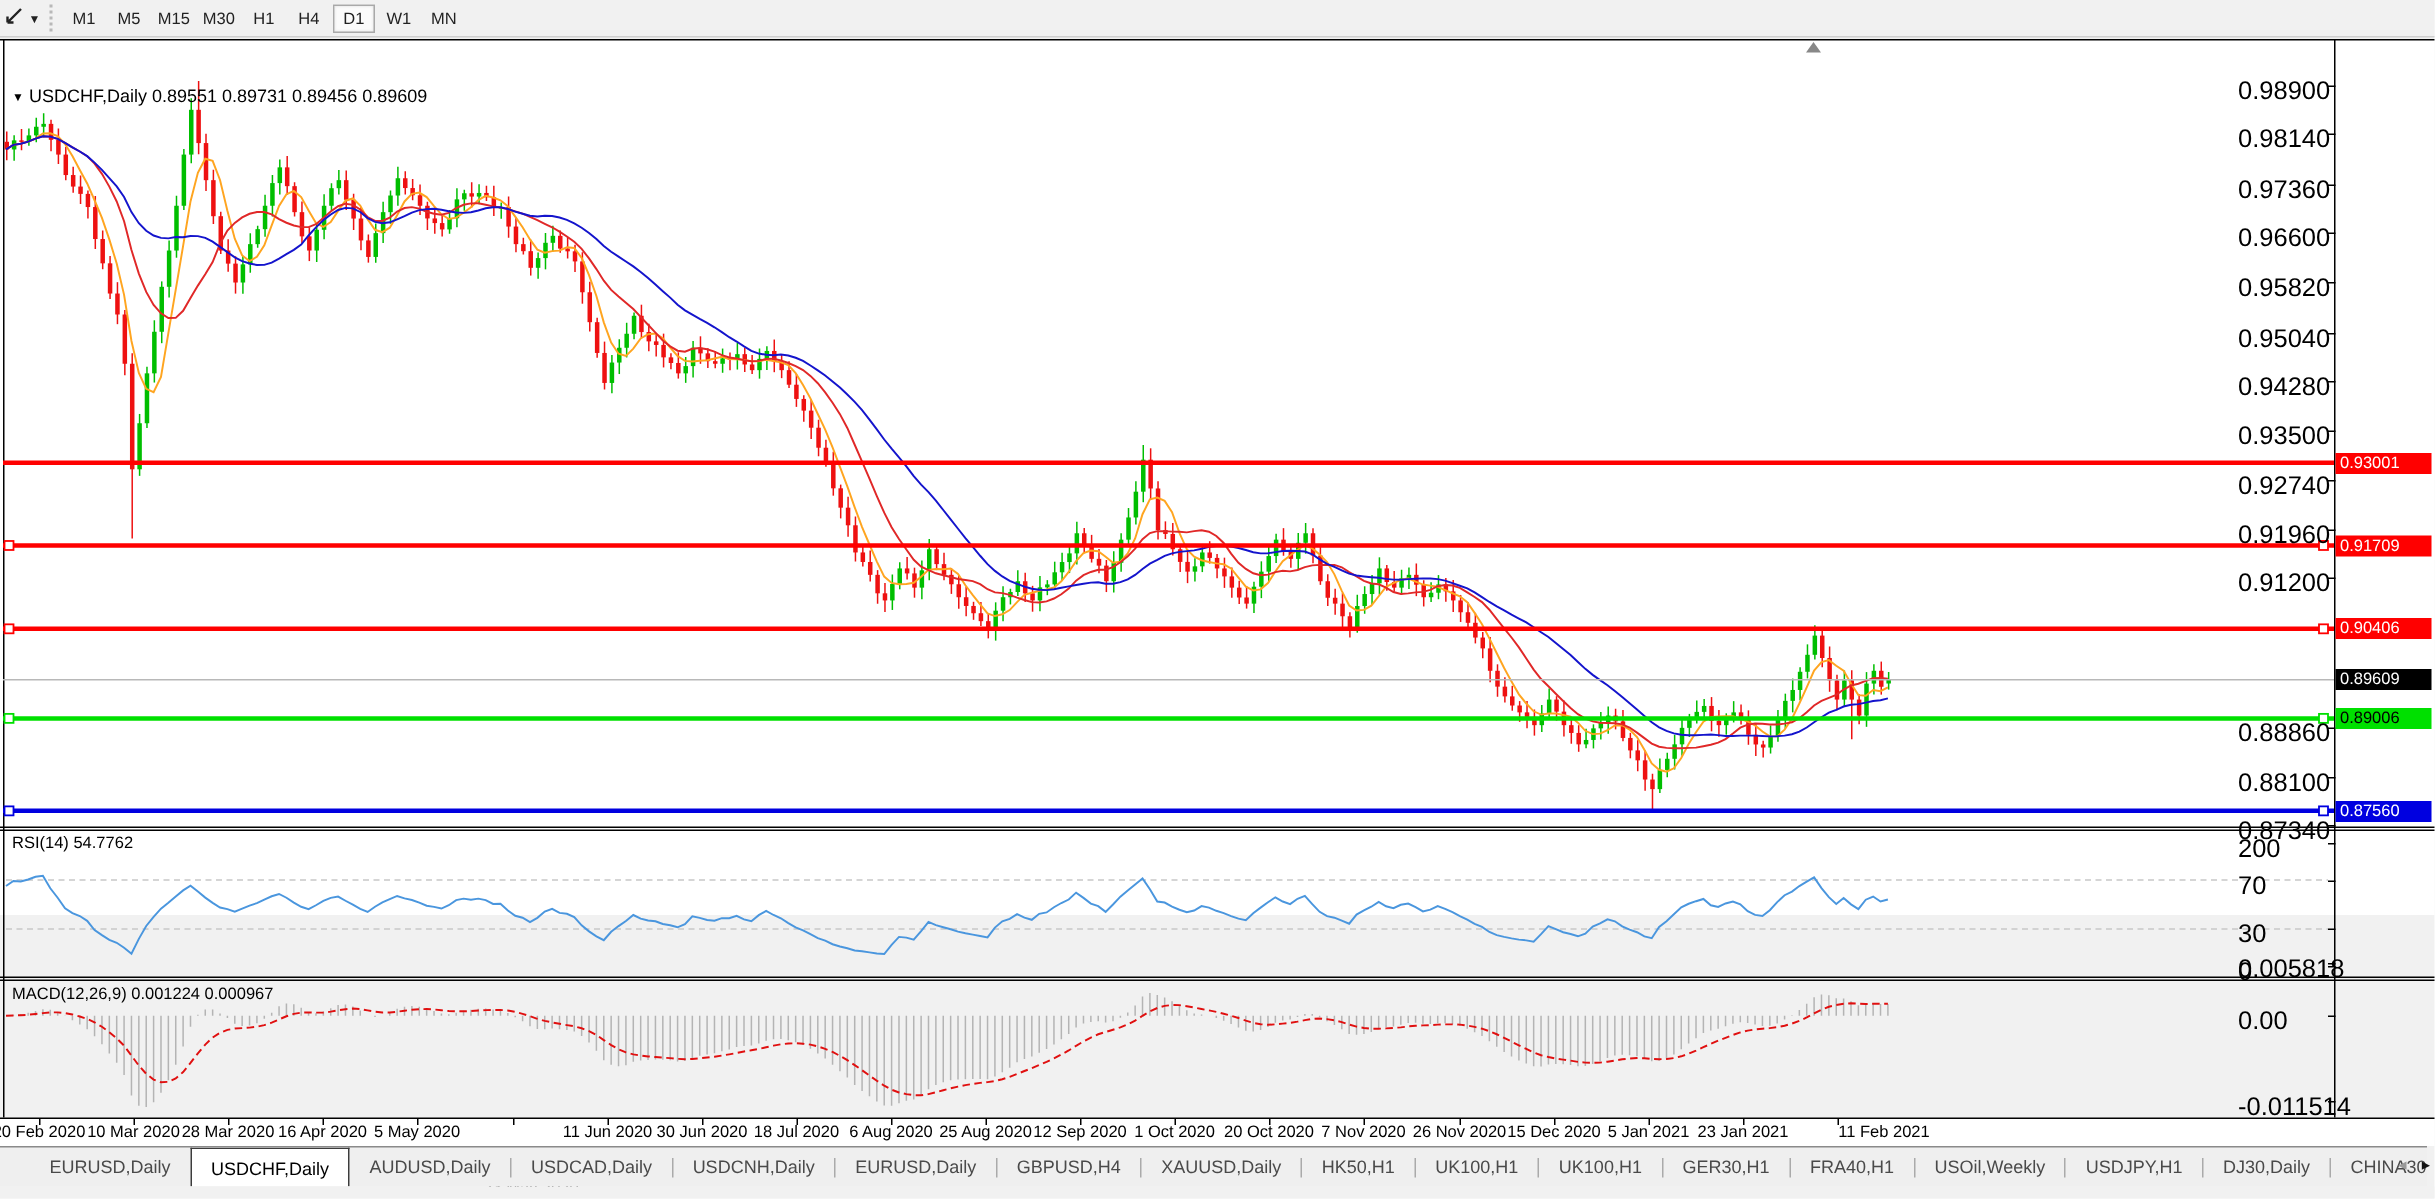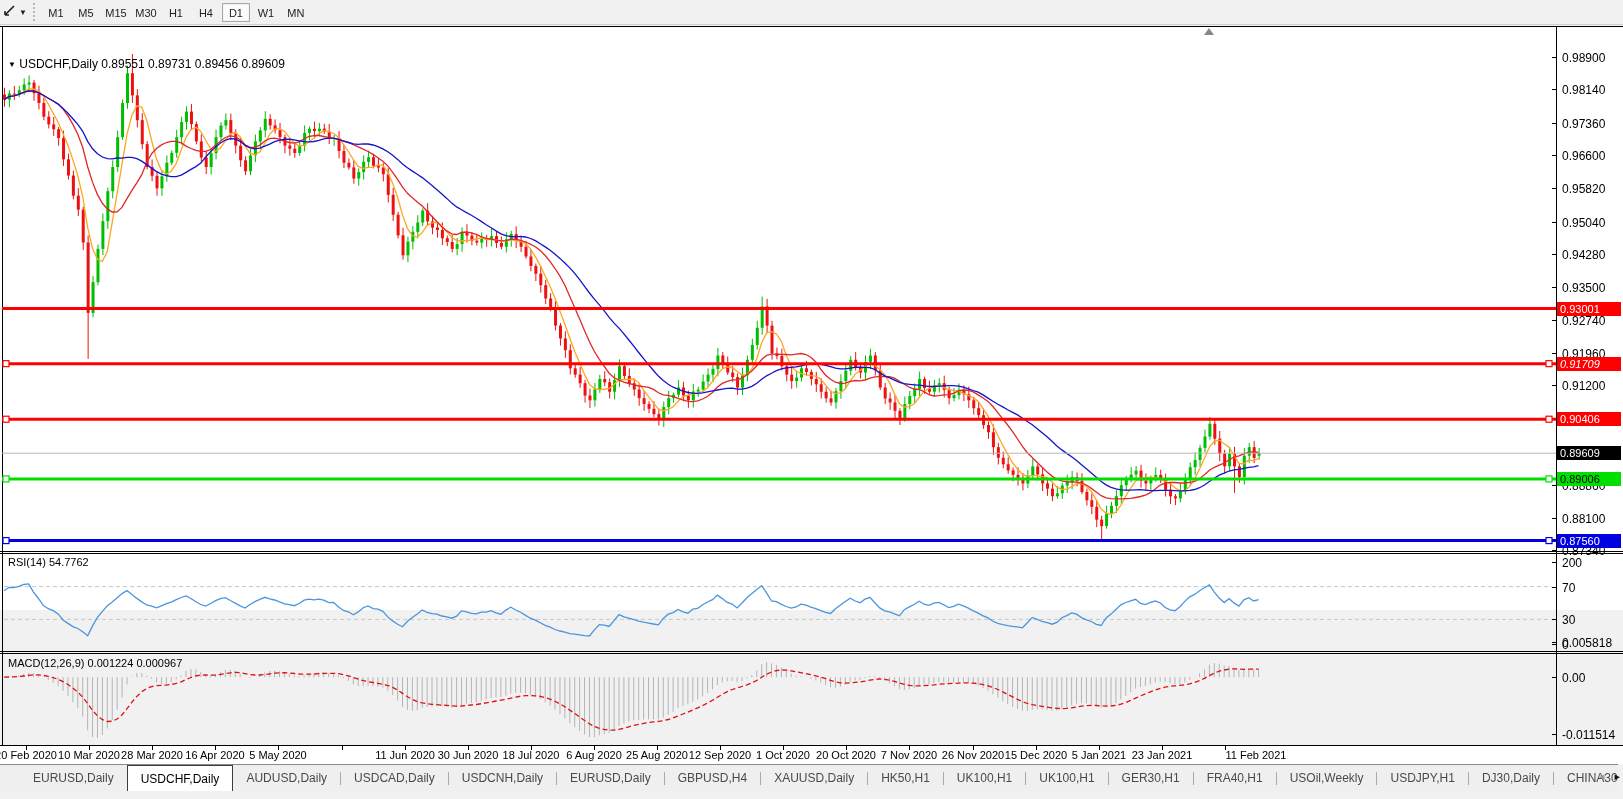--- a/index.html
+++ b/index.html
@@ -21,21 +21,21 @@
   #chartRegion { position:absolute; top:26px; left:0; width:1623px; height:584px; background:#fff; }
   .hborder { position:absolute; left:0; width:1623px; height:1px; background:#000; }
   .vborder { position:absolute; width:1px; background:#000; }
   .panel-svg { position:absolute; left:0; }
   .chart-title { position:absolute; top:31px; left:8px; font-size:12px; color:#000; white-space:nowrap; }
   .chart-title .tri { font-size:8px; vertical-align:1px; }
   .ind-label { position:absolute; left:8px; font-size:11px; color:#000; white-space:nowrap; }
   .shift-marker { position:absolute; width:0; height:0;
     border-left:5px solid transparent; border-right:5px solid transparent; border-bottom:7px solid #888; }
   
-  .axis-label { position:absolute; left:1562px; font-size:12px; color:#000; white-space:nowrap; }
+  .axis-label { position:absolute; left:1492px; font-size:17px; color:#000; white-space:nowrap; }
   .axis-tick { position:absolute; left:1552px; width:5px; height:1px; background:#000; }
   .level-label { position:absolute; left:1557px; width:64px; height:14px; line-height:14px;
     font-size:11px; padding-left:3px; color:#fff; }
   
   .date-row { position:absolute; top:746px; left:0; width:1623px; height:18px; background:#fff; }
   .date-label { position:absolute; top:3px; font-size:11px; color:#000; white-space:nowrap; }
   .date-tick { position:absolute; top:0; width:1px; height:4px; background:#000; }
   
   .tabbar { position:absolute; top:764px; left:0; width:1618px; height:27px; background:#efefef;
     border-top:1px solid #8a8a8a; display:flex; align-items:stretch; overflow:hidden; }
@@ -913,21 +913,21 @@
       <div class="axis-tick" style="top: 326.949px;"></div>
       <div class="axis-label" style="top: 353.358px;">0.91200</div>
       <div class="axis-tick" style="top: 359.358px;"></div>
       <div class="axis-label" style="top: 453.145px;">0.88860</div>
       <div class="axis-tick" style="top: 459.145px;"></div>
       <div class="axis-label" style="top: 485.554px;">0.88100</div>
       <div class="axis-tick" style="top: 491.554px;"></div>
       <div class="axis-label" style="top: 517.964px;">0.87340</div>
       <div class="axis-tick" style="top: 523.964px;"></div>
       <div class="level-label" style="top: 275.557px; background: rgb(255, 0, 0); color: rgb(255, 255, 255);">0.93001</div>
-      <div class="level-label" style="top: 330.652px; background: rgb(255, 0, 0); color: rgb(255, 255, 255); font-style: italic;">0.91709</div>
+      <div class="level-label" style="top: 330.652px; background: rgb(255, 0, 0); color: rgb(255, 255, 255);">0.91709</div>
       <div class="level-label" style="top: 386.217px; background: rgb(255, 0, 0); color: rgb(255, 255, 255);">0.90406</div>
       <div class="level-label" style="top: 420.205px; background: rgb(0, 0, 0); color: rgb(255, 255, 255);">0.89609</div>
       <div class="level-label" style="top: 445.919px; background: rgb(0, 224, 0); color: rgb(0, 0, 0);">0.89006</div>
       <div class="level-label" style="top: 507.582px; background: rgb(0, 0, 224); color: rgb(255, 255, 255);">0.87560</div>
       <div class="axis-label" style="top: 530px;">200</div>
       <div class="axis-tick" style="top: 536px;"></div>
       <div class="axis-label" style="top: 554.6px;">70</div>
       <div class="axis-tick" style="top: 560.6px;"></div>
       <div class="axis-label" style="top: 587.4px;">30</div>
       <div class="axis-tick" style="top: 593.4px;"></div>

